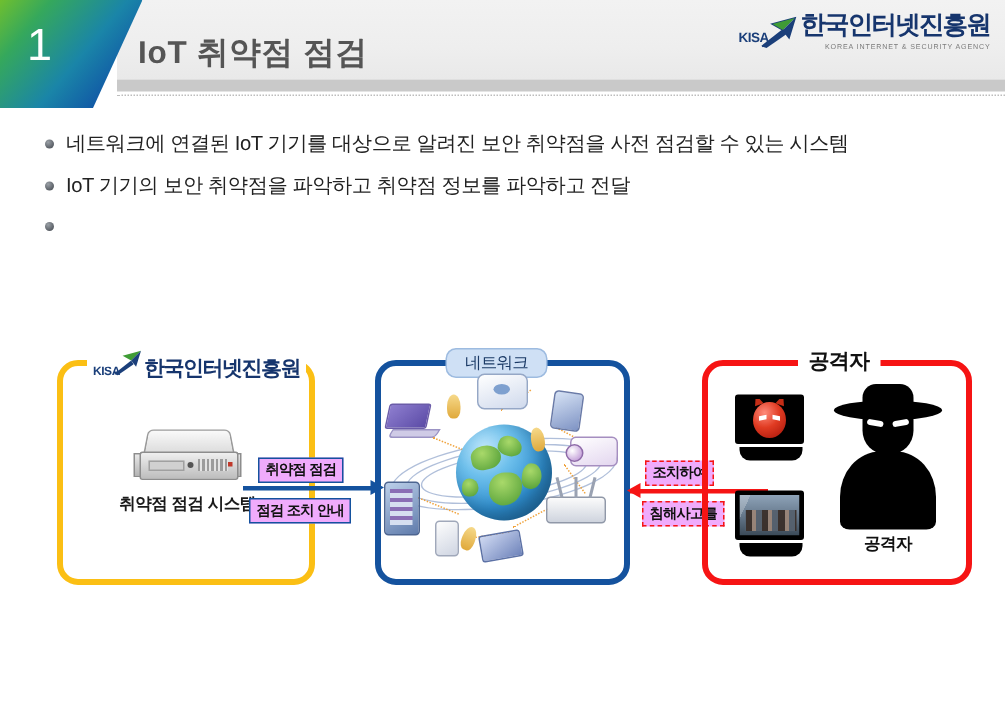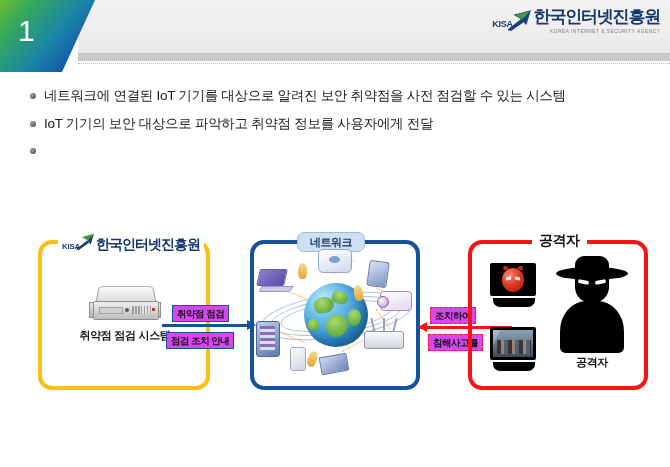--- a/index.html
+++ b/index.html
@@ -196,21 +196,21 @@
 
   
   .net-badge {
     position: absolute;
     left: 297px; top: 7px;
     background: #cfe0f5;
     border: 1px solid #9dbbe0;
     border-radius: 7px;
     padding: 2px 12px;
     font-size: 11px;
-    font-weight: bold;
+    font-weight: normal;
     color: #1b3a66;
     letter-spacing: -0.5px;
     line-height: 1.3;
   }
 
   
   .att-title {
     position: absolute;
     left: 532px; top: 6px;
     background: #ffffff;
@@ -461,21 +461,21 @@
   .arrow-blue::after {
     content: "";
     position: absolute;
     right: -2px; top: -4px;
     border-left: 9px solid #14529e;
     border-top: 5.5px solid transparent;
     border-bottom: 5.5px solid transparent;
   }
   .lbl {
     position: absolute;
-    background: #d946ef;
+    background: #f0abfc;
     font-size: 9.5px;
     font-weight: bold;
     letter-spacing: -0.5px;
     padding: 1.5px 4px;
     white-space: nowrap;
     line-height: 1.25;
   }
   .lbl-blue {
     border: 1px solid #14529e;
     color: #111111;
@@ -628,20 +628,21 @@
 <body>
 
 <div class="header">
   <div class="header-bg"></div>
   <div class="header-band"></div>
   <div class="header-dotted"></div>
 
   <div class="badge"></div>
   <div class="badge-num">1</div>
 
+  <div class="title">IoT 취약점 점검</div>
 
   <div class="kisa-head">
     <span class="kisa-word">KISA</span>
     <span class="kisa-mark">
       <svg width="26" height="22" viewBox="0 0 26 22">
         <path d="M2 20 L16 9 L9 5 L24 1 L20 14 L16 9" fill="none" stroke="#1b3f7a" stroke-width="1.2"></path>
         <path d="M24 1 L9 5 L16 9 Z" fill="#3f9c35"></path>
         <path d="M16 9 L20 14 L24 1 Z" fill="#1b3f7a"></path>
         <path d="M2 20 L16 9 L18 12 L5 21 Z" fill="#1b3f7a"></path>
       </svg>
@@ -653,21 +654,21 @@
   </div>
 </div>
 
 <div class="bullets">
   <div class="bullet-row">
     <span class="bullet-dot"></span>
     <span class="bullet-text">네트워크에 연결된 IoT 기기를 대상으로 알려진 보안 취약점을 사전 점검할 수 있는 시스템</span>
   </div>
   <div class="bullet-row">
     <span class="bullet-dot"></span>
-    <span class="bullet-text">IoT 기기의 보안 대상으로 파악하고 취약점 정보를 사용자에게 전달</span>
+    <span class="bullet-text">IoT 기기의 보안 취약점을 파악하고 취약점 정보를 파악하고 전달</span>
   </div>
   <div class="bullet-row">
     <span class="bullet-dot"></span>
   </div>
 </div>
 
 <div class="diagram">
 
   <div class="panel panel-kisa"></div>
   <div class="panel-kisa-logo">

